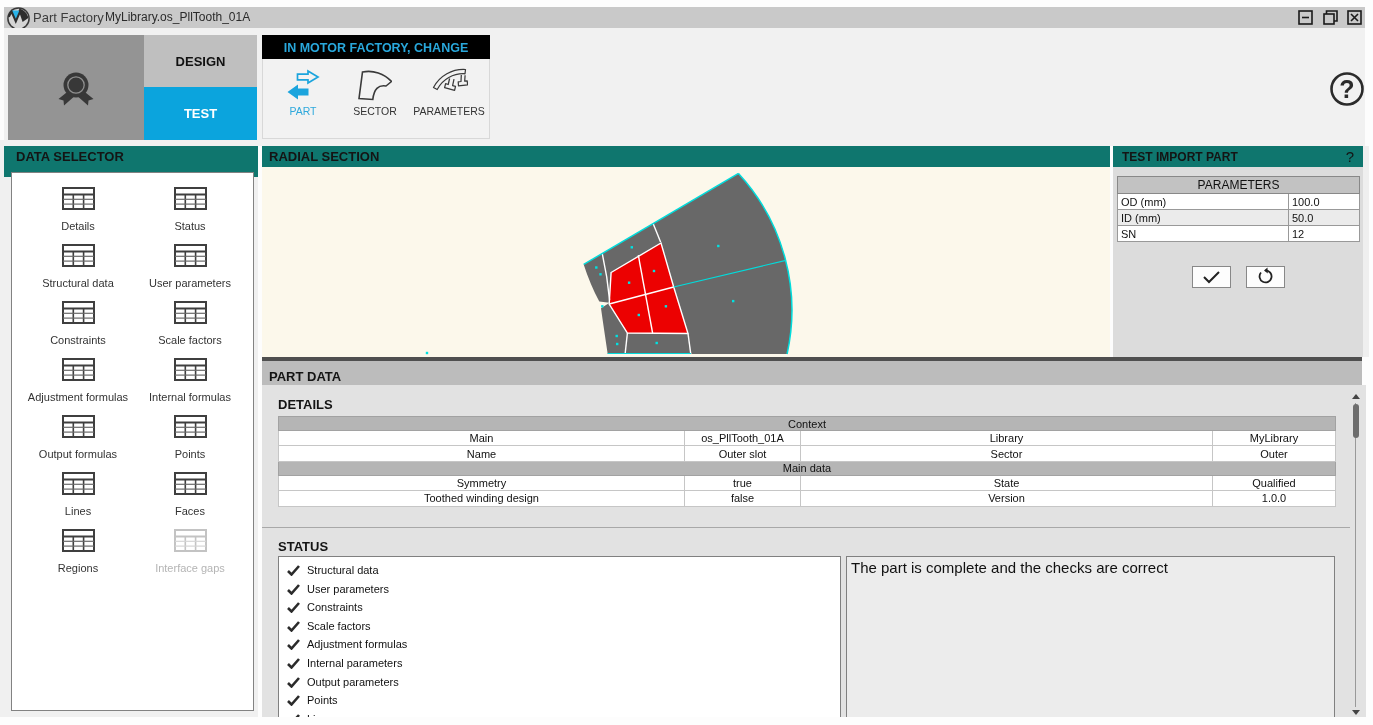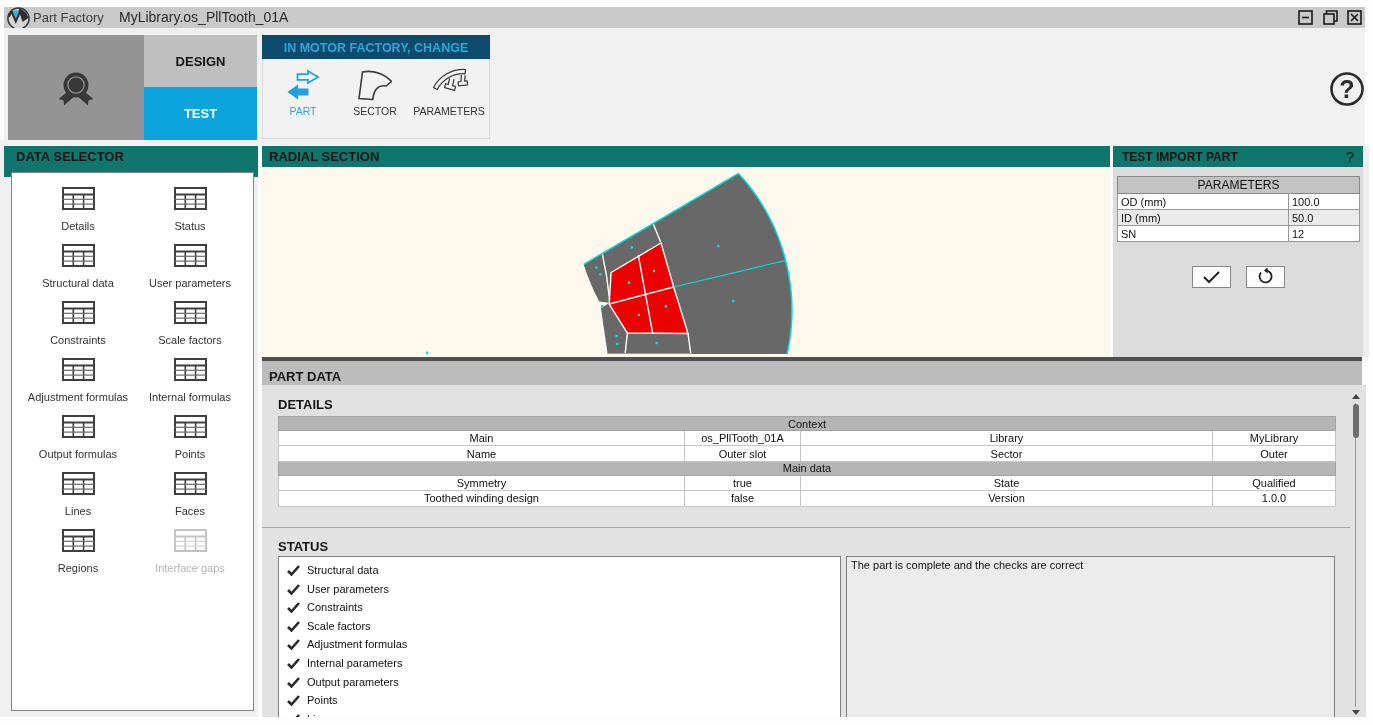--- a/index.html
+++ b/index.html
@@ -3,30 +3,30 @@
 <meta charset="utf-8">
 <style>
 * { margin:0; padding:0; box-sizing:border-box; }
 html,body { width:1373px; height:725px; background:#fff; font-family:"Liberation Sans", sans-serif; }
 #w { position:relative; width:1373px; height:725px; background:#fdfdfd; overflow:hidden; }
 .abs { position:absolute; }
 
 
 #titlebar { position:absolute; left:4px; top:7px; width:1361px; height:21px; background:#c9c9c9; }
 #apptitle { position:absolute; left:33px; top:6px; height:22px; line-height:23px; font-size:13px; color:#3c3c3c; }
-#doctitle { position:absolute; left:119px; top:6px; height:22px; line-height:23px; font-size:14px; color:#2a2a2a; }
+#doctitle { position:absolute; left:105px; top:6px; height:22px; line-height:23px; font-size:12px; color:#2a2a2a; }
 #logo { position:absolute; left:7px; top:7px; }
 
 
 #ribbon { position:absolute; left:4px; top:28px; width:1361px; height:118px; background:#f1f1f1; }
 #awardbox { position:absolute; left:4px; top:7px; width:136px; height:105px; background:#949494; }
 #tabdesign { position:absolute; left:140px; top:7px; width:113px; height:52px; background:#bfbfbf; color:#111; font-weight:bold; font-size:13px; text-align:center; line-height:53px; }
 #tabtest { position:absolute; left:140px; top:59px; width:113px; height:53px; background:#0ba4dd; color:#fff; font-weight:bold; font-size:13px; text-align:center; line-height:54px; }
 #mfpanel { position:absolute; left:258px; top:7px; width:228px; height:105px; }
-#mfhead { position:absolute; left:0; top:0; width:228px; height:24px; background:#0c4a6e; color:#29a8dc; font-weight:bold; font-size:12.5px; text-align:center; line-height:27px; }
+#mfhead { position:absolute; left:0; top:0; width:228px; height:24px; background:#000000; color:#29a8dc; font-weight:bold; font-size:12.5px; text-align:center; line-height:27px; }
 #mfbody { position:absolute; left:0; top:24px; width:228px; height:80px; background:#f2f2f2; border:1px solid #d8d8d8; border-top:none; }
 .mfbtn { position:absolute; top:0; height:80px; text-align:center; }
 .mflabel { position:absolute; width:100%; top:46px; font-size:10.5px; color:#333; }
 
 
 .hdr { position:absolute; top:146px; height:31px; background:#0f766e; color:#141414; font-weight:bold; font-size:13px; line-height:22px; }
 
 
 #dsbox { position:absolute; left:11px; top:172px; width:243px; height:539px; background:#fff; border:1px solid #828282; }
 .dscell { position:absolute; width:110px; text-align:center; }
@@ -47,21 +47,21 @@
 #pdline { position:absolute; left:262px; top:357px; width:1100px; height:4px; background:#4f4f4f; }
 #pdband { position:absolute; left:262px; top:361px; width:1100px; height:24px; background:#bcbcbc; color:#141414; font-weight:bold; font-size:13px; line-height:32px; }
 #pdcontent { position:absolute; left:262px; top:385px; width:1104px; height:332px; background:#e2e2e2; overflow:hidden; }
 .secttitle { position:absolute; left:16px; font-weight:bold; font-size:13px; color:#141414; }
 #dtable { position:absolute; left:16px; top:31px; width:1058px; border-collapse:collapse; font-size:11px; color:#111; }
 #dtable td { border:1px solid #c6c6c6; padding:0 3px; height:15.4px; }
 #dtable tr.band td { background:#b5b5b5; border:1px solid #a2a2a2; height:14px; }
 #dtable { border:1px solid #808080;text-align:center; }
 #sdivider { position:absolute; left:0px; top:142px; width:1088px; height:1px; background:#a8a8a8; }
 #sbox1 { position:absolute; left:16px; top:171px; width:563px; height:170px; background:#fff; border:1px solid #808080; font-size:11px; color:#111; }
-#sbox2 { position:absolute; left:584px; top:171px; width:489px; height:170px; background:#ececec; border:1px solid #808080; font-size:11px; color:#111; padding:2px 4px; }
+#sbox2 { position:absolute; left:584px; top:171px; width:489px; height:170px; background:#ececec; border:1px solid #808080; font-size:15px; color:#111; padding:2px 4px; }
 .chkrow { position:absolute; left:8px; height:19px; line-height:19px; }
 .chkrow svg { vertical-align:-2px; margin-right:7px; }
 
 
 #sbtrack { position:absolute; left:1355px; top:403px; width:1px; height:304px; background:#999; }
 #sbthumb { position:absolute; left:1353px; top:404px; width:6px; height:34px; background:#6d6d6d; border-radius:3px; }
 
 .ws { stroke:#1a1a1a; stroke-width:1.6; fill:none; }
 </style>
 </head>

